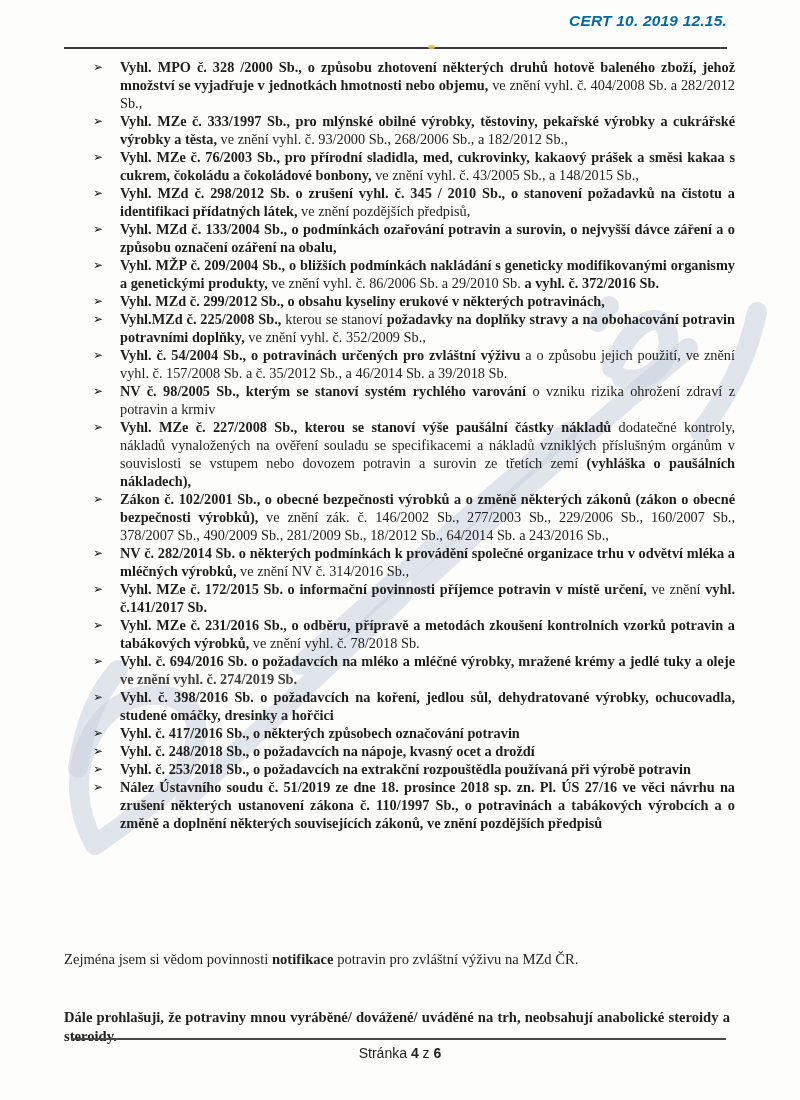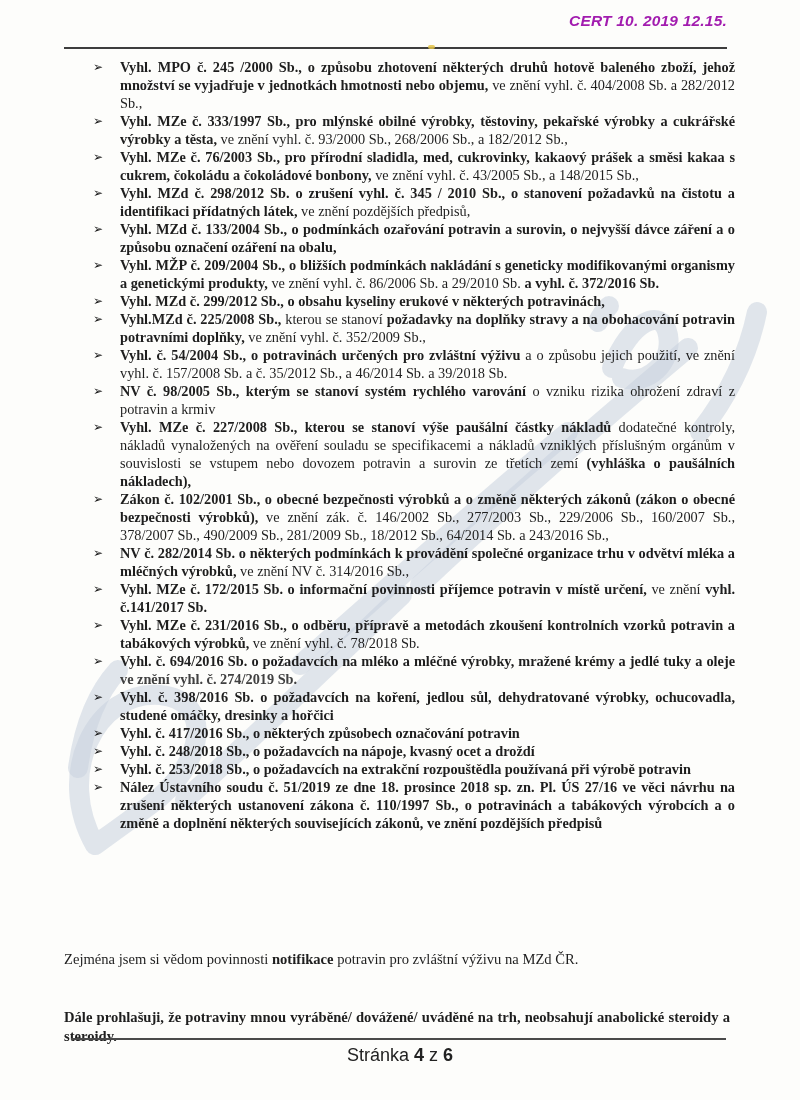--- a/index.html
+++ b/index.html
@@ -11,21 +11,21 @@
     overflow:hidden;
     font-family:"Liberation Serif", serif;
     color:#1e1e1e;
   }
   .watermark{position:absolute;left:0;top:0;width:800px;height:1100px;z-index:0;pointer-events:none;}
   .content{position:relative;z-index:1;}
   .stamp{
     position:absolute;top:12px;right:73px;
     font-family:"Liberation Sans", sans-serif;
     font-style:italic;font-weight:600;
-    font-size:15.5px;letter-spacing:.2px;color:#a21caf;
+    font-size:15.5px;letter-spacing:.2px;color:#0369a1;
   }
   .top-rule{position:absolute;left:64px;top:47px;width:663px;height:2px;background:#3d3d3d;}
   .scan-dot{position:absolute;left:428px;top:45px;width:7px;height:4px;background:#e3c348;opacity:.85;border-radius:2px;}
   .list{position:absolute;left:93px;top:58px;width:642px;}
   .li{display:flex;align-items:flex-start;}
   .li .bullet{
     flex:0 0 27px;
     font-family:"DejaVu Sans", sans-serif;
     font-size:12px;line-height:18px;color:#151515;
   }
@@ -38,21 +38,21 @@
   .s-r{font-weight:normal;}
   .s-rb{font-weight:bold;color:#404040;}
   .paras{position:absolute;left:64px;top:950px;width:666px;}
   .paras p{margin:0;text-align:justify;font-size:14.6px;line-height:19.5px;}
   .paras p + p{margin-top:38px;font-family:Liberation Serif, serif;}
   .foot-rule{position:absolute;left:71px;top:1038px;width:655px;height:2px;background:#4a4a4a;}
   .pagenum{
     position:absolute;left:0;top:1045px;width:800px;
     text-align:center;
     font-family:"Liberation Sans", sans-serif;
-    font-size:18px;color:#222;
+    font-size:14px;color:#222;
   }
 </style>
 </head>
 <body>
 
 <div class="page">
 
   <svg class="watermark" viewBox="0 0 800 1100" xmlns="http://www.w3.org/2000/svg">
     <g fill="none" stroke="#c9d1de" stroke-opacity="0.55" stroke-linecap="round" stroke-width="20">
       <path d="M 95 845 C 55 775, 95 690, 160 695 C 215 700, 205 765, 150 805 C 122 826, 102 840, 95 845"></path>
@@ -69,21 +69,21 @@
   <div class="content">
 
     <div class="stamp">CERT 10. 2019 12.15.</div>
 
     <div class="top-rule"></div>
     <div class="scan-dot"></div>
 
     <div class="list" id="legal-list">
         <div class="li">
           <span class="bullet">➢</span>
-          <div class="txt"><span class="s-b">Vyhl. MPO č. 245 /2000 Sb., o způsobu zhotovení některých druhů hotově baleného zboží, jehož množství se vyjadřuje v jednotkách hmotnosti nebo objemu,</span><span class="s-r"> ve znění vyhl. č. 404/2008 Sb. a 282/2012 Sb.,</span></div>
+          <div class="txt"><span class="s-b">Vyhl. MPO č. 328 /2000 Sb., o způsobu zhotovení některých druhů hotově baleného zboží, jehož množství se vyjadřuje v jednotkách hmotnosti nebo objemu,</span><span class="s-r"> ve znění vyhl. č. 404/2008 Sb. a 282/2012 Sb.,</span></div>
         </div>
         <div class="li">
           <span class="bullet">➢</span>
           <div class="txt"><span class="s-b">Vyhl. MZe č. 333/1997 Sb., pro mlýnské obilné výrobky, těstoviny, pekařské výrobky a cukrářské výrobky a těsta,</span><span class="s-r"> ve znění vyhl. č. 93/2000 Sb., 268/2006 Sb., a 182/2012 Sb.,</span></div>
         </div>
         <div class="li">
           <span class="bullet">➢</span>
           <div class="txt"><span class="s-b">Vyhl. MZe č. 76/2003 Sb., pro přírodní sladidla, med, cukrovinky, kakaový prášek a směsi kakaa s cukrem, čokoládu a čokoládové bonbony,</span><span class="s-r"> ve znění vyhl. č. 43/2005 Sb., a 148/2015 Sb.,</span></div>
         </div>
         <div class="li">

